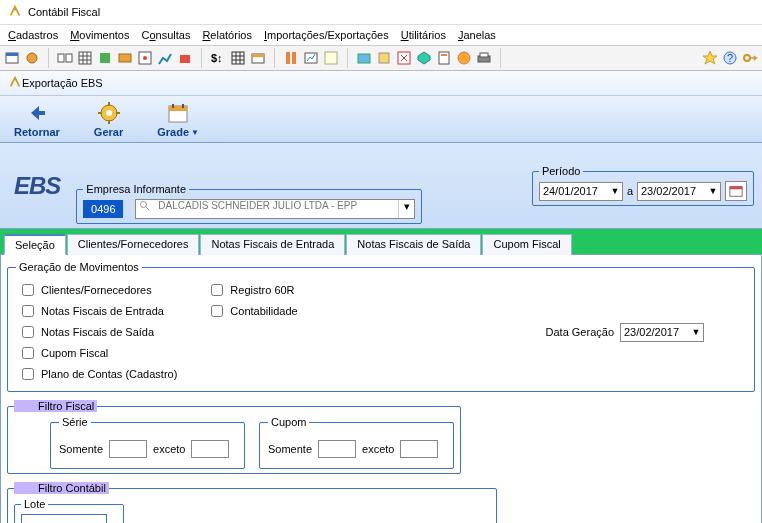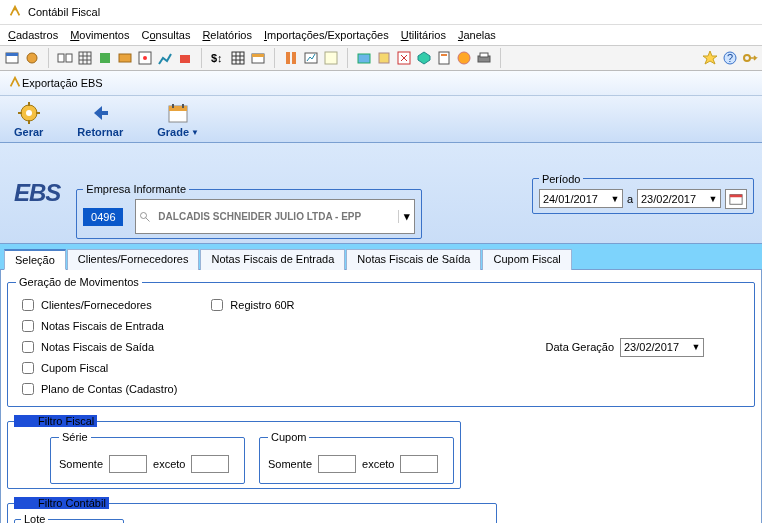--- a/index.html
+++ b/index.html
@@ -14,34 +14,34 @@
   .tb-icon { width: 16px; height: 16px; display: inline-block; }
   .window-title { background: linear-gradient(#f8fbff,#e6effc); padding: 4px 8px; display: flex; align-items: center; border-bottom: 1px solid #b5c9e2; }
   .ribbon { background: linear-gradient(#eaf2fd,#c9ddf7); padding: 2px 6px 0 6px; display: flex; gap: 18px; border-bottom: 1px solid #7a9fd1; }
   .ribbon-item { display: flex; flex-direction: column; align-items: center; color: #0a3e8f; padding: 2px 8px 4px 8px; cursor: pointer; }
   .ribbon-item .ric { width: 26px; height: 26px; display: flex; align-items: center; justify-content: center; }
   .ribbon-item .chev { font-size: 8px; color: #0a3e8f; margin-left: 2px; }
   .ribbon-label { font-weight: bold; font-size: 11px; }
   .header-strip { background: linear-gradient(#d9e8fb,#c9ddf7); padding: 4px 8px; display: flex; align-items: center; gap: 10px; border-bottom: 1px solid #7a9fd1; }
   .logo { font-family: Arial; font-size: 24px; font-weight: bold; font-style: italic; color: #2c4d8f; letter-spacing: -1px; padding: 0 6px; }
   fieldset { border: 1px solid #3a72c8; border-radius: 2px; padding: 4px 6px; margin: 0; position: relative; }
-  fieldset.hl > legend { background: #1d4ed8; padding-left: 24px; }
+  fieldset.hl > legend { background: #c4b5fd; padding-left: 24px; }
   legend { color: #000; padding: 0 3px; font-size: 11px; }
   .emp-field { display: flex; align-items: center; gap: 12px; }
   .code-input { width: 40px; border: 2px solid #0a58ca; background: #0a58ca; color: #fff; text-align: center; padding: 1px; }
-  .emp-combo { display: flex; align-items: center; border: 1px solid #888; background: #fff; width: 280px; height: 35px; font-weight: bold; }
+  .emp-combo { display: flex; border: 1px solid #888; background: #fff; width: 280px; height: 20px; }
   .emp-combo .magnifier { width: 18px; display:flex; justify-content:center; }
   .emp-combo .text { flex: 1; color: #777; padding-left: 4px; font-size: 10px; overflow: hidden; white-space: nowrap; }
   .emp-combo .dd { width: 16px; text-align: center; border-left: 1px solid #ccc; }
   .periodo-box { display: flex; align-items: center; gap: 4px; }
   .date-combo { display: flex; align-items: center; border: 1px solid #888; background: #fff; height: 19px; }
   .date-combo input { border: none; width: 68px; padding: 1px 3px; font-size: 11px; }
   .date-combo .dd { width: 14px; text-align: center; font-size: 9px; }
   .cal-btn { width: 22px; height: 20px; border: 1px solid #888; background: #fff; display: flex; align-items: center; justify-content: center; }
-  .tabs { display: flex; background: #7dd3fc; border-bottom: 1px solid #7a9fd1; padding: 4px 4px 0 4px; gap: 0; }
+  .tabs { display: flex; background: #22c55e; border-bottom: 1px solid #7a9fd1; padding: 4px 4px 0 4px; gap: 0; }
   .tab { padding: 3px 10px; border: 1px solid #9ab3d6; border-bottom: none; background: #f3f7fd; margin-right: 1px; position: relative; top: 1px; cursor: pointer; }
   .tab.active { background: #fff; border-bottom: 1px solid #fff; border-top: 2px solid #4d82c9; }
   .content { background: #fff; border: 1px solid #7a9fd1; border-top: none; padding: 6px; }
   .mov-box fieldset, .content fieldset { border: 1px solid #3a72c8; }
   .mov-grid { display: flex; gap: 30px; padding: 4px 2px; }
   .col { display: flex; flex-direction: column; gap: 3px; }
   .chk { display: flex; align-items: center; gap: 4px; }
   .chk input { width: 12px; height: 12px; }
   .data-ger { display: flex; align-items: center; gap: 6px; margin-left: auto; padding-right: 40px; }
   .filtro-row { display: flex; gap: 14px; margin-top: 8px; }
@@ -172,47 +172,47 @@
 </div>
 
 <div class="window-title">
   <span><svg width="14" height="14" viewBox="0 0 16 16">
         <path d="M3 13 L8 3 L13 13" stroke="#d49a1a" stroke-width="2" fill="none"></path>
       </svg></span>
   <span>Exportação EBS</span>
 </div>
 
 <div class="ribbon">
+  <div class="ribbon-item">
+    <span class="ric">
+        <svg width="24" height="24" viewBox="0 0 24 24">
+          <path d="M14 5l-8 7 8 7z" fill="#2a62b8"></path>
+          <rect x="13" y="10" width="7" height="4" fill="#2a62b8"></rect>
+        </svg>
+      </span>
+    <span class="ribbon-label">Retornar</span>
+  </div>
   <div class="ribbon-item">
     <span class="ric">
         <svg width="24" height="24" viewBox="0 0 24 24">
           <circle cx="12" cy="12" r="8" fill="#f5c042" stroke="#a07814"></circle>
           <circle cx="12" cy="12" r="3" fill="#fff"></circle>
           <g stroke="#a07814" stroke-width="2">
             <line x1="12" y1="1" x2="12" y2="5"></line>
             <line x1="12" y1="19" x2="12" y2="23"></line>
             <line x1="1" y1="12" x2="5" y2="12"></line>
             <line x1="19" y1="12" x2="23" y2="12"></line>
           </g>
         </svg>
       </span>
     <span class="ribbon-label">Gerar</span>
   </div>
   <div class="ribbon-item">
     <span class="ric">
         <svg width="24" height="24" viewBox="0 0 24 24">
-          <path d="M14 5l-8 7 8 7z" fill="#2a62b8"></path>
-          <rect x="13" y="10" width="7" height="4" fill="#2a62b8"></rect>
-        </svg>
-      </span>
-    <span class="ribbon-label">Retornar</span>
-  </div>
-  <div class="ribbon-item">
-    <span class="ric">
-        <svg width="24" height="24" viewBox="0 0 24 24">
           <rect x="3" y="5" width="18" height="16" fill="#fff" stroke="#888"></rect>
           <rect x="3" y="5" width="18" height="5" fill="#e8a33d"></rect>
           <path d="M7 3v4M17 3v4" stroke="#555" stroke-width="2"></path>
         </svg>
       </span>
     <span style="display:flex;align-items:center;">
         <span class="ribbon-label">Grade</span>
         <span class="chev">▼</span>
       </span>
   </div>
@@ -292,20 +292,24 @@
           </label>
         <label class="chk">
             <input type="checkbox" style="">
             <span>Plano de Contas (Cadastro)</span>
           </label>
       </div>
       <div class="col">
         <label class="chk">
             <input type="checkbox" style="">
             <span>Registro 60R</span>
+          </label>
+        <label class="chk">
+            <input type="checkbox" style="">
+            <span>Contabilidade</span>
           </label>
       </div>
       <div class="data-ger">
         <span>Data Geração</span>
         <div class="date-combo">
           <input value="23/02/2017" style="">
           <span class="dd">▼</span>
         </div>
       </div>
     </div>

